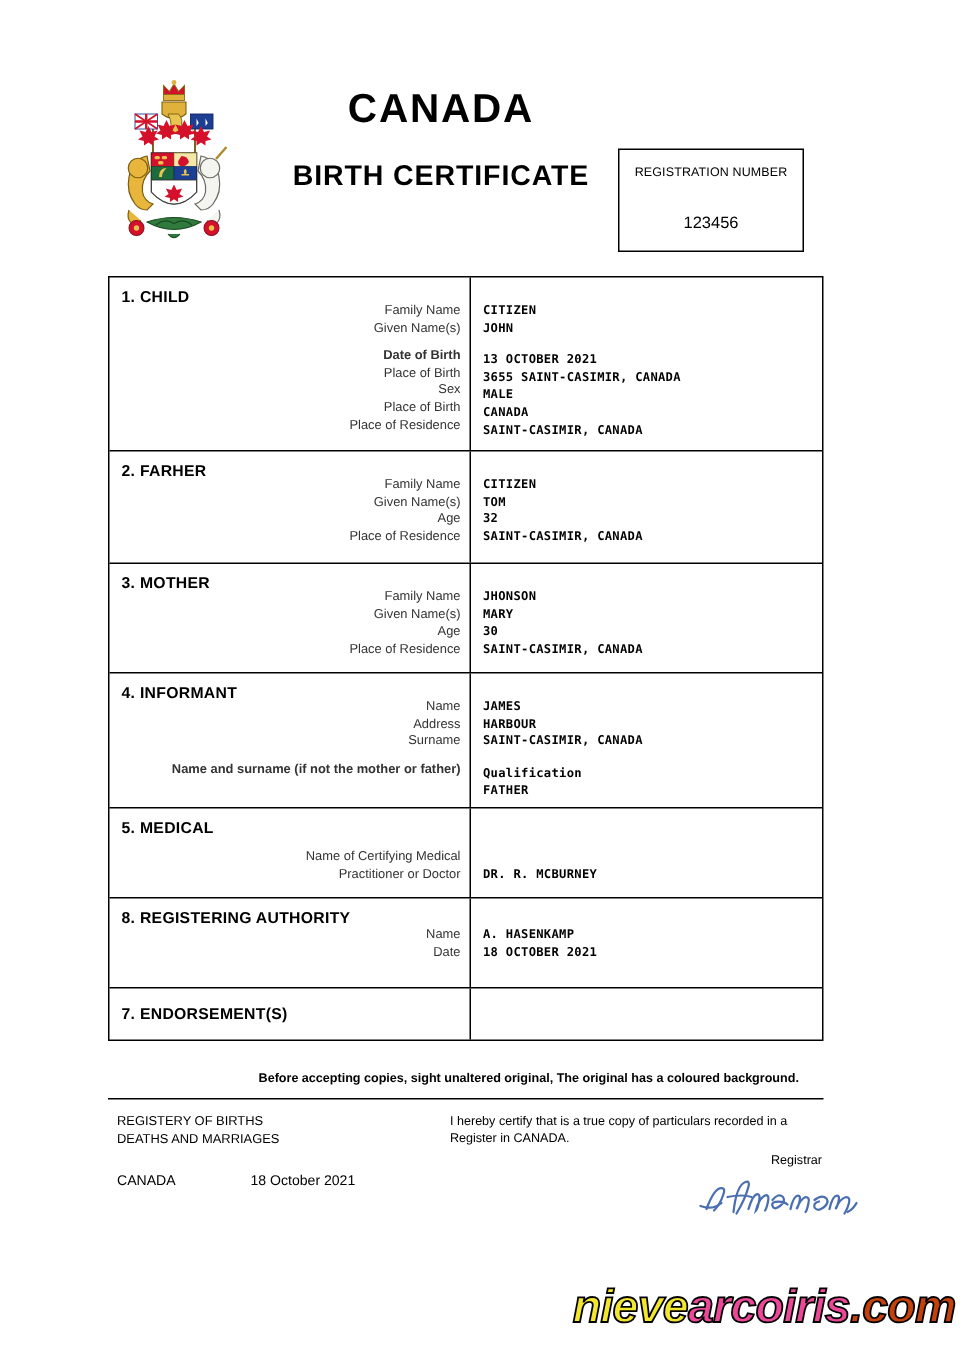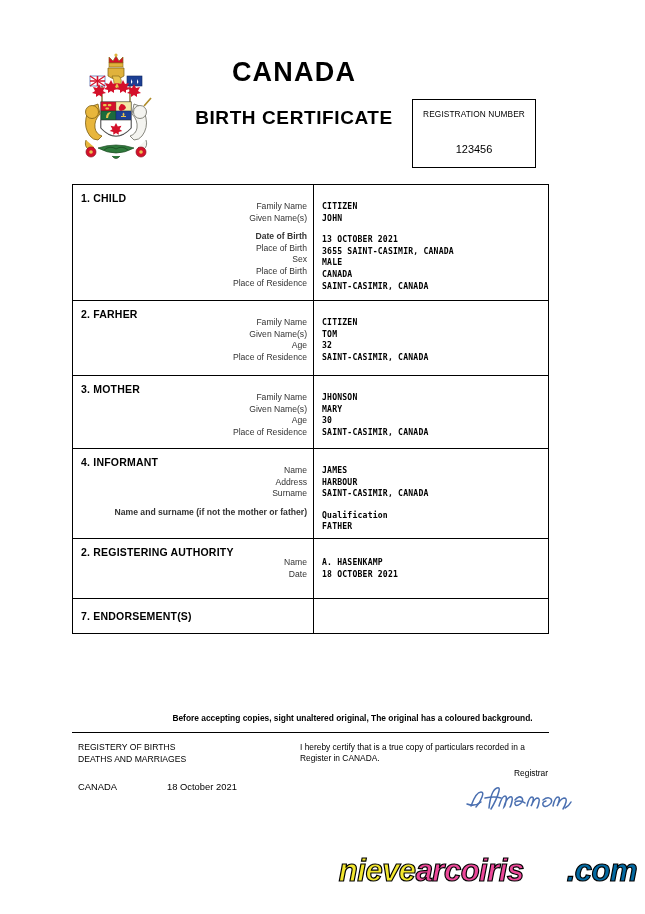--- a/index.html
+++ b/index.html
@@ -197,21 +197,21 @@
     padding-right: 8px;
     box-sizing: border-box;
     font-size: 31px;
     font-weight: bold;
     font-style: italic;
     letter-spacing: -0.5px;
     line-height: 34px;
   }
   .wm-a { color: #f2e62e; -webkit-text-stroke: 1.2px #000; }
   .wm-b { color: #ec4899; -webkit-text-stroke: 1.2px #000; }
-  .wm-c { color: #0369a1; margin-left: 43px; -webkit-text-stroke: 1.2px #000; }
+  .wm-c { color: #c2410c; -webkit-text-stroke: 1.2px #000; }
 </style>
 </head>
 <body>
 
 <div class="header">
 
   <div class="coat-of-arms">
     <svg viewBox="0 0 96 118" width="96" height="118">
 
       <path d="M48 4 L51 9 L55 5 L55 11 L41 11 L41 5 L45 9 Z" fill="#d4102a" stroke="#8a6a12" stroke-width="0.7"></path>
@@ -376,24 +376,38 @@
       <div class="values" style="top:16px">
         <div class="val">JAMES</div>
         <div class="val">HARBOUR</div>
         <div class="val">SAINT-CASIMIR, CANADA</div>
         <div class="val gap mixed">Qualification</div>
         <div class="val">FATHER</div>
       </div>
     </div>
   </div>
 
-
   <div class="sec" style="height:60px">
     <div class="sec-left">
-      <div class="sec-title">2. REGISTERING AUTHORITY</div>
+      <div class="sec-title">5. MEDICAL</div>
+      <div class="labels" style="top:26px">
+        <div class="lab">Name of Certifying Medical</div>
+        <div class="lab">Practitioner or Doctor</div>
+      </div>
+    </div>
+    <div class="sec-right">
+      <div class="values" style="top:38px">
+        <div class="val">DR. R. MCBURNEY</div>
+      </div>
+    </div>
+  </div>
+
+  <div class="sec" style="height:60px">
+    <div class="sec-left">
+      <div class="sec-title">8. REGISTERING AUTHORITY</div>
       <div class="labels" style="top:18px">
         <div class="lab">Name</div>
         <div class="lab">Date</div>
       </div>
     </div>
     <div class="sec-right">
       <div class="values" style="top:18px">
         <div class="val">A. HASENKAMP</div>
         <div class="val">18 OCTOBER 2021</div>
       </div>

